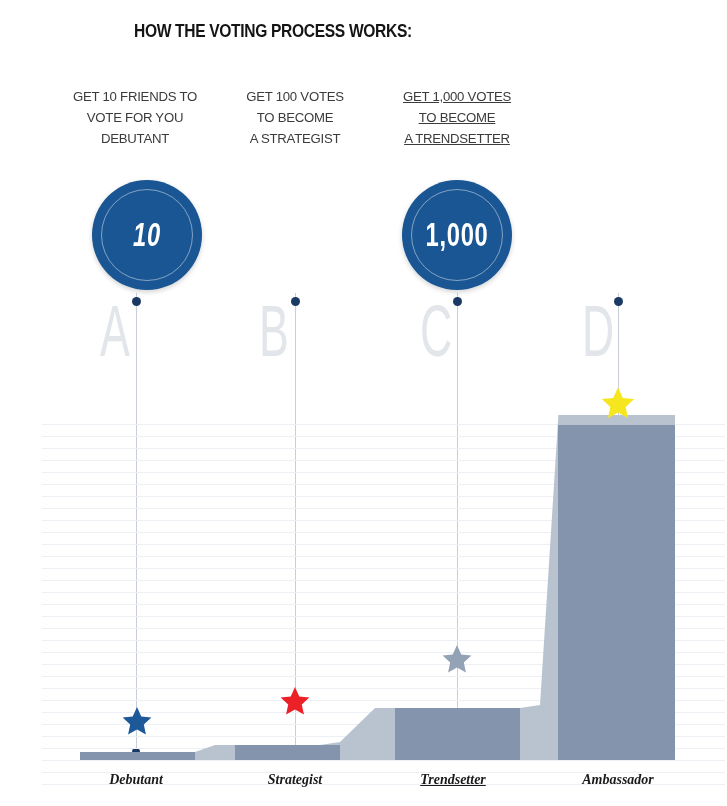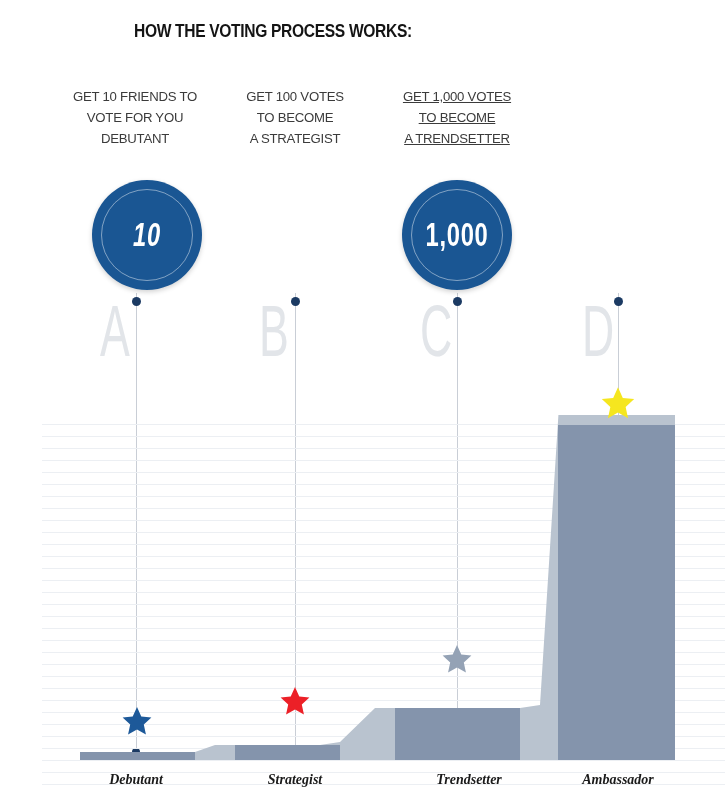--- a/index.html
+++ b/index.html
@@ -264,16 +264,16 @@
     <svg class="star" style="left:421px; top:228px;" width="32" height="32" viewBox="0 0 24 24">
       <polygon points="12,1.5 15.2,8.6 22.8,9.4 17.1,14.6 18.7,22.2 12,18.3 5.3,22.2 6.9,14.6 1.2,9.4 8.8,8.6" fill="#94a2b5"></polygon>
     </svg>
     <svg class="star" style="left:580px; top:-30px;" width="36" height="36" viewBox="0 0 24 24">
       <polygon points="12,1.5 15.2,8.6 22.8,9.4 17.1,14.6 18.7,22.2 12,18.3 5.3,22.2 6.9,14.6 1.2,9.4 8.8,8.6" fill="#f5e61f"></polygon>
     </svg>
   </div>
 
   <div class="catlabel" style="left:31px;">Debutant</div>
   <div class="catlabel" style="left:190px;">Strategist</div>
-  <div class="catlabel" style="left:364px;">Trendsetter</div>
+  <div class="catlabel" style="left:348px;text-decoration:underline;">Trendsetter</div>
   <div class="catlabel" style="left:513px;">Ambassador</div>
 
 </div>
 
 </body></html>

